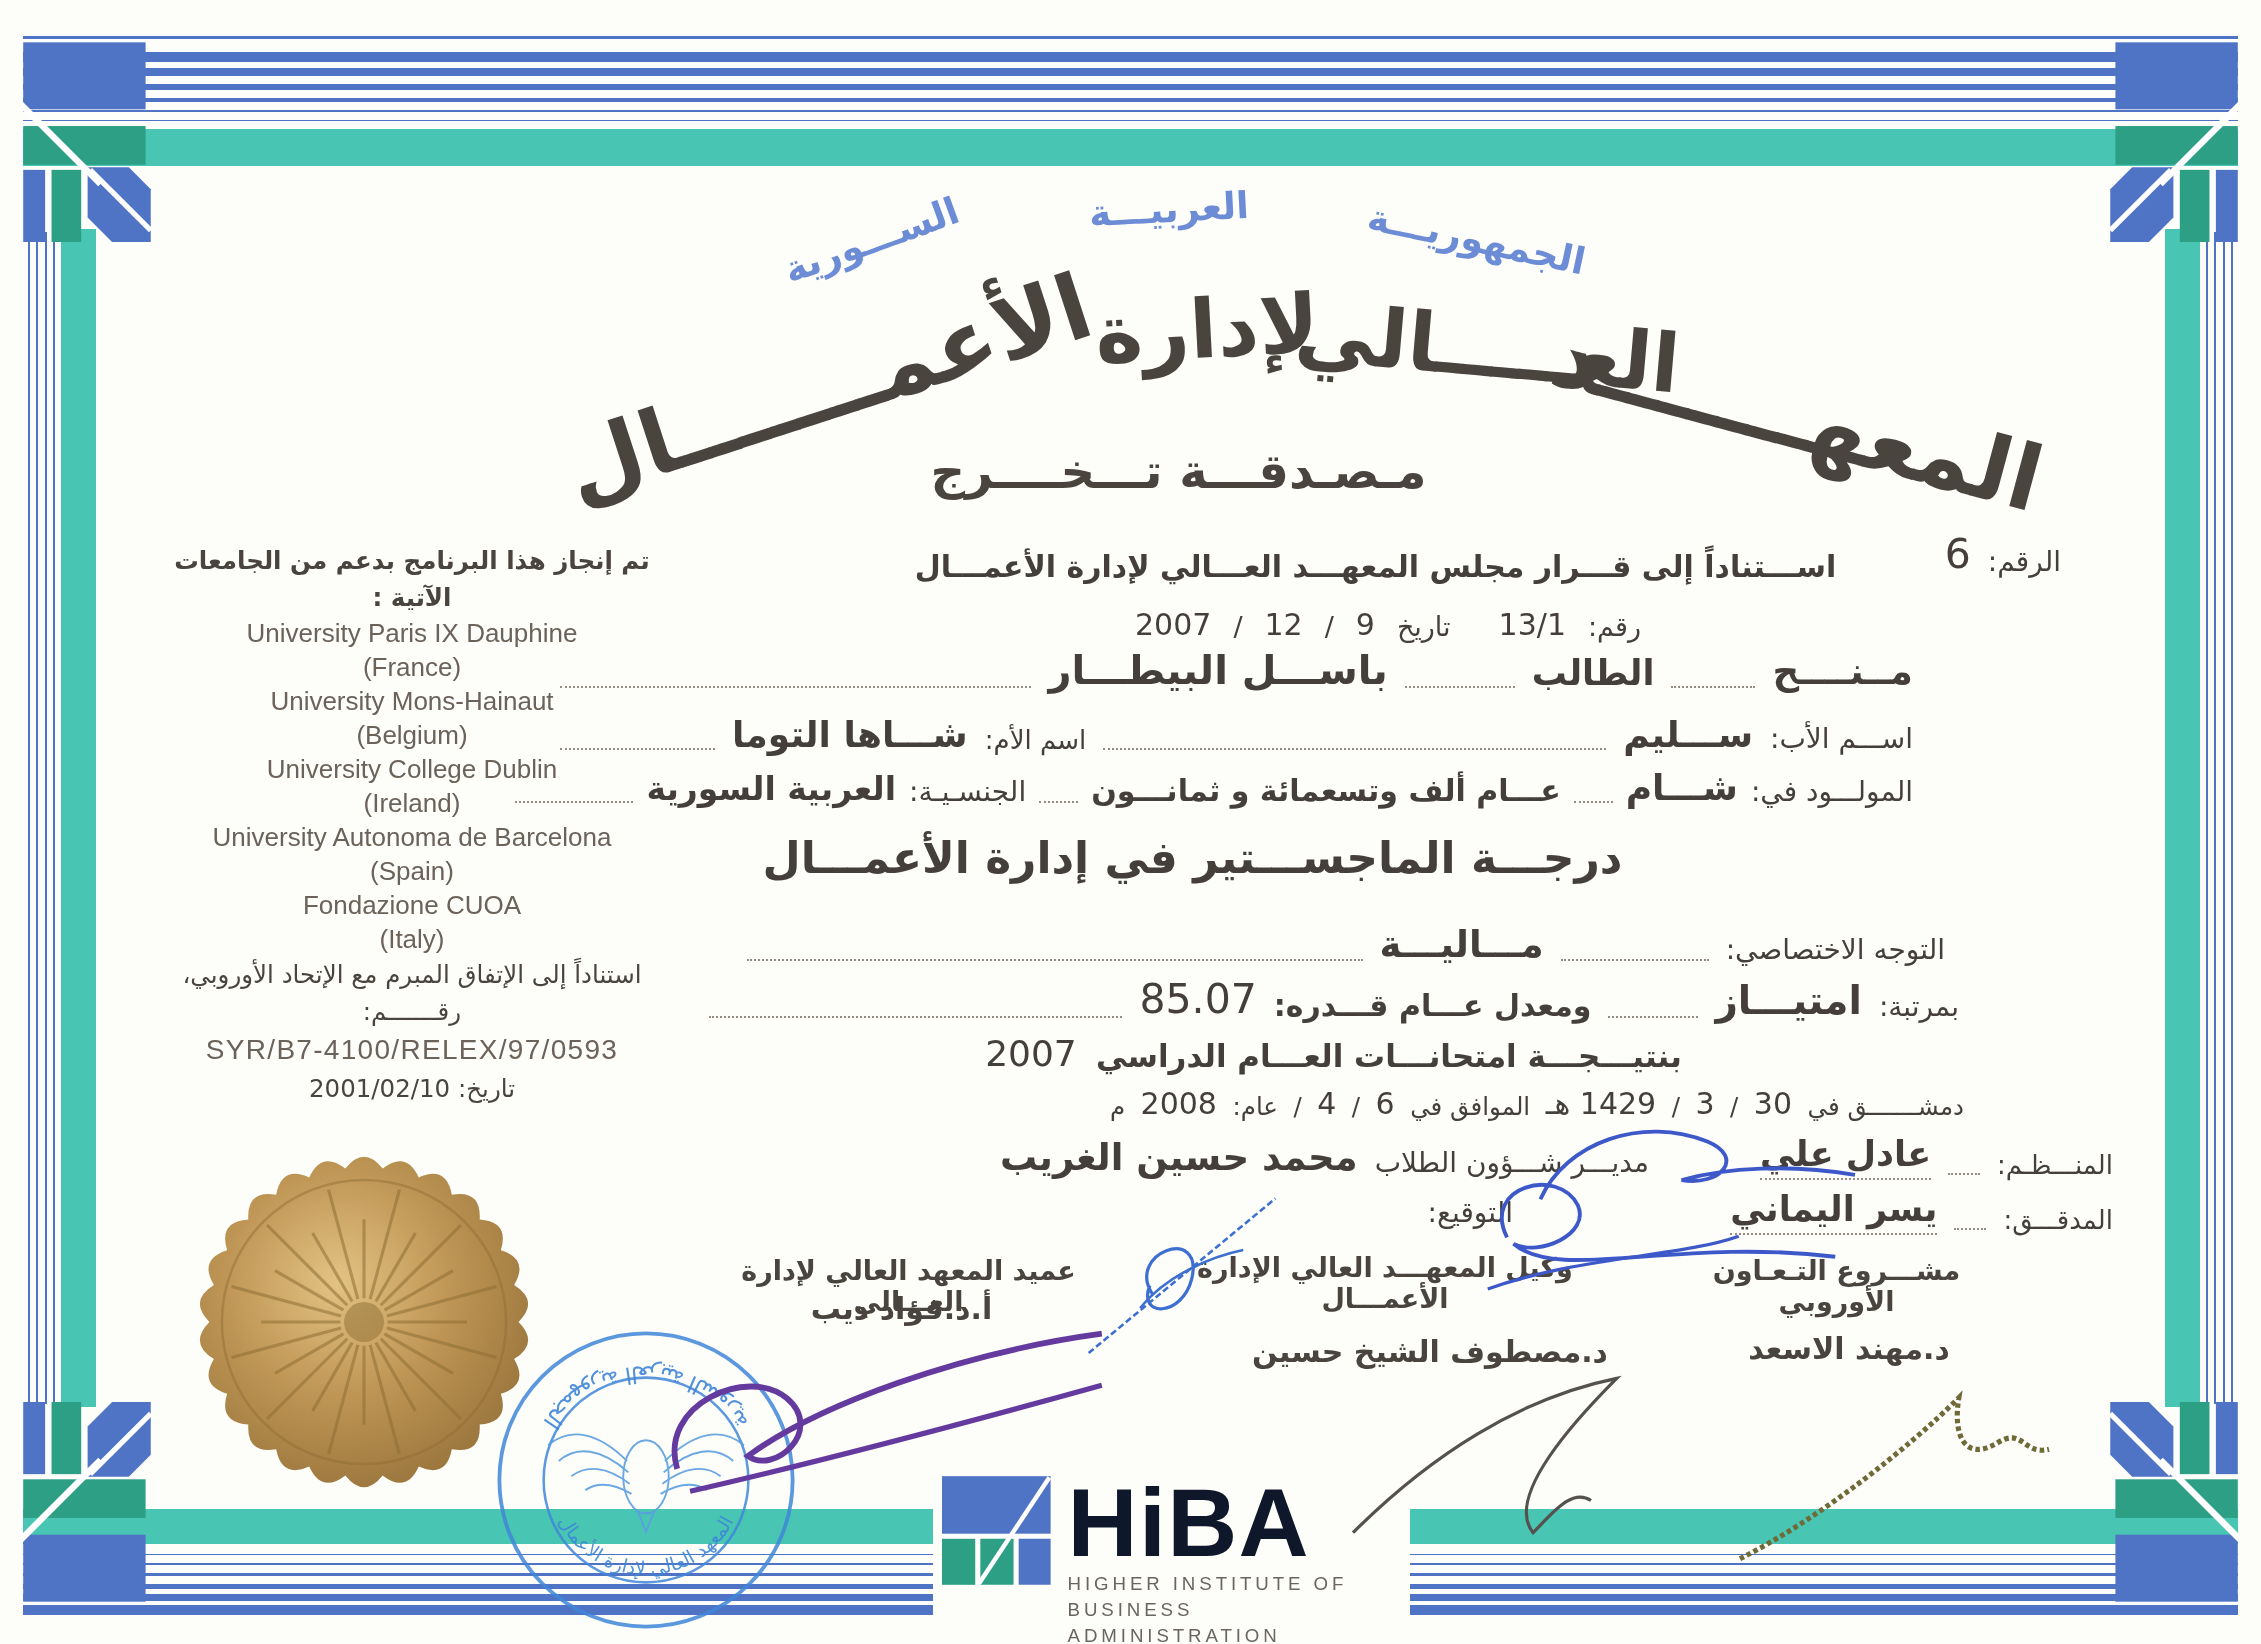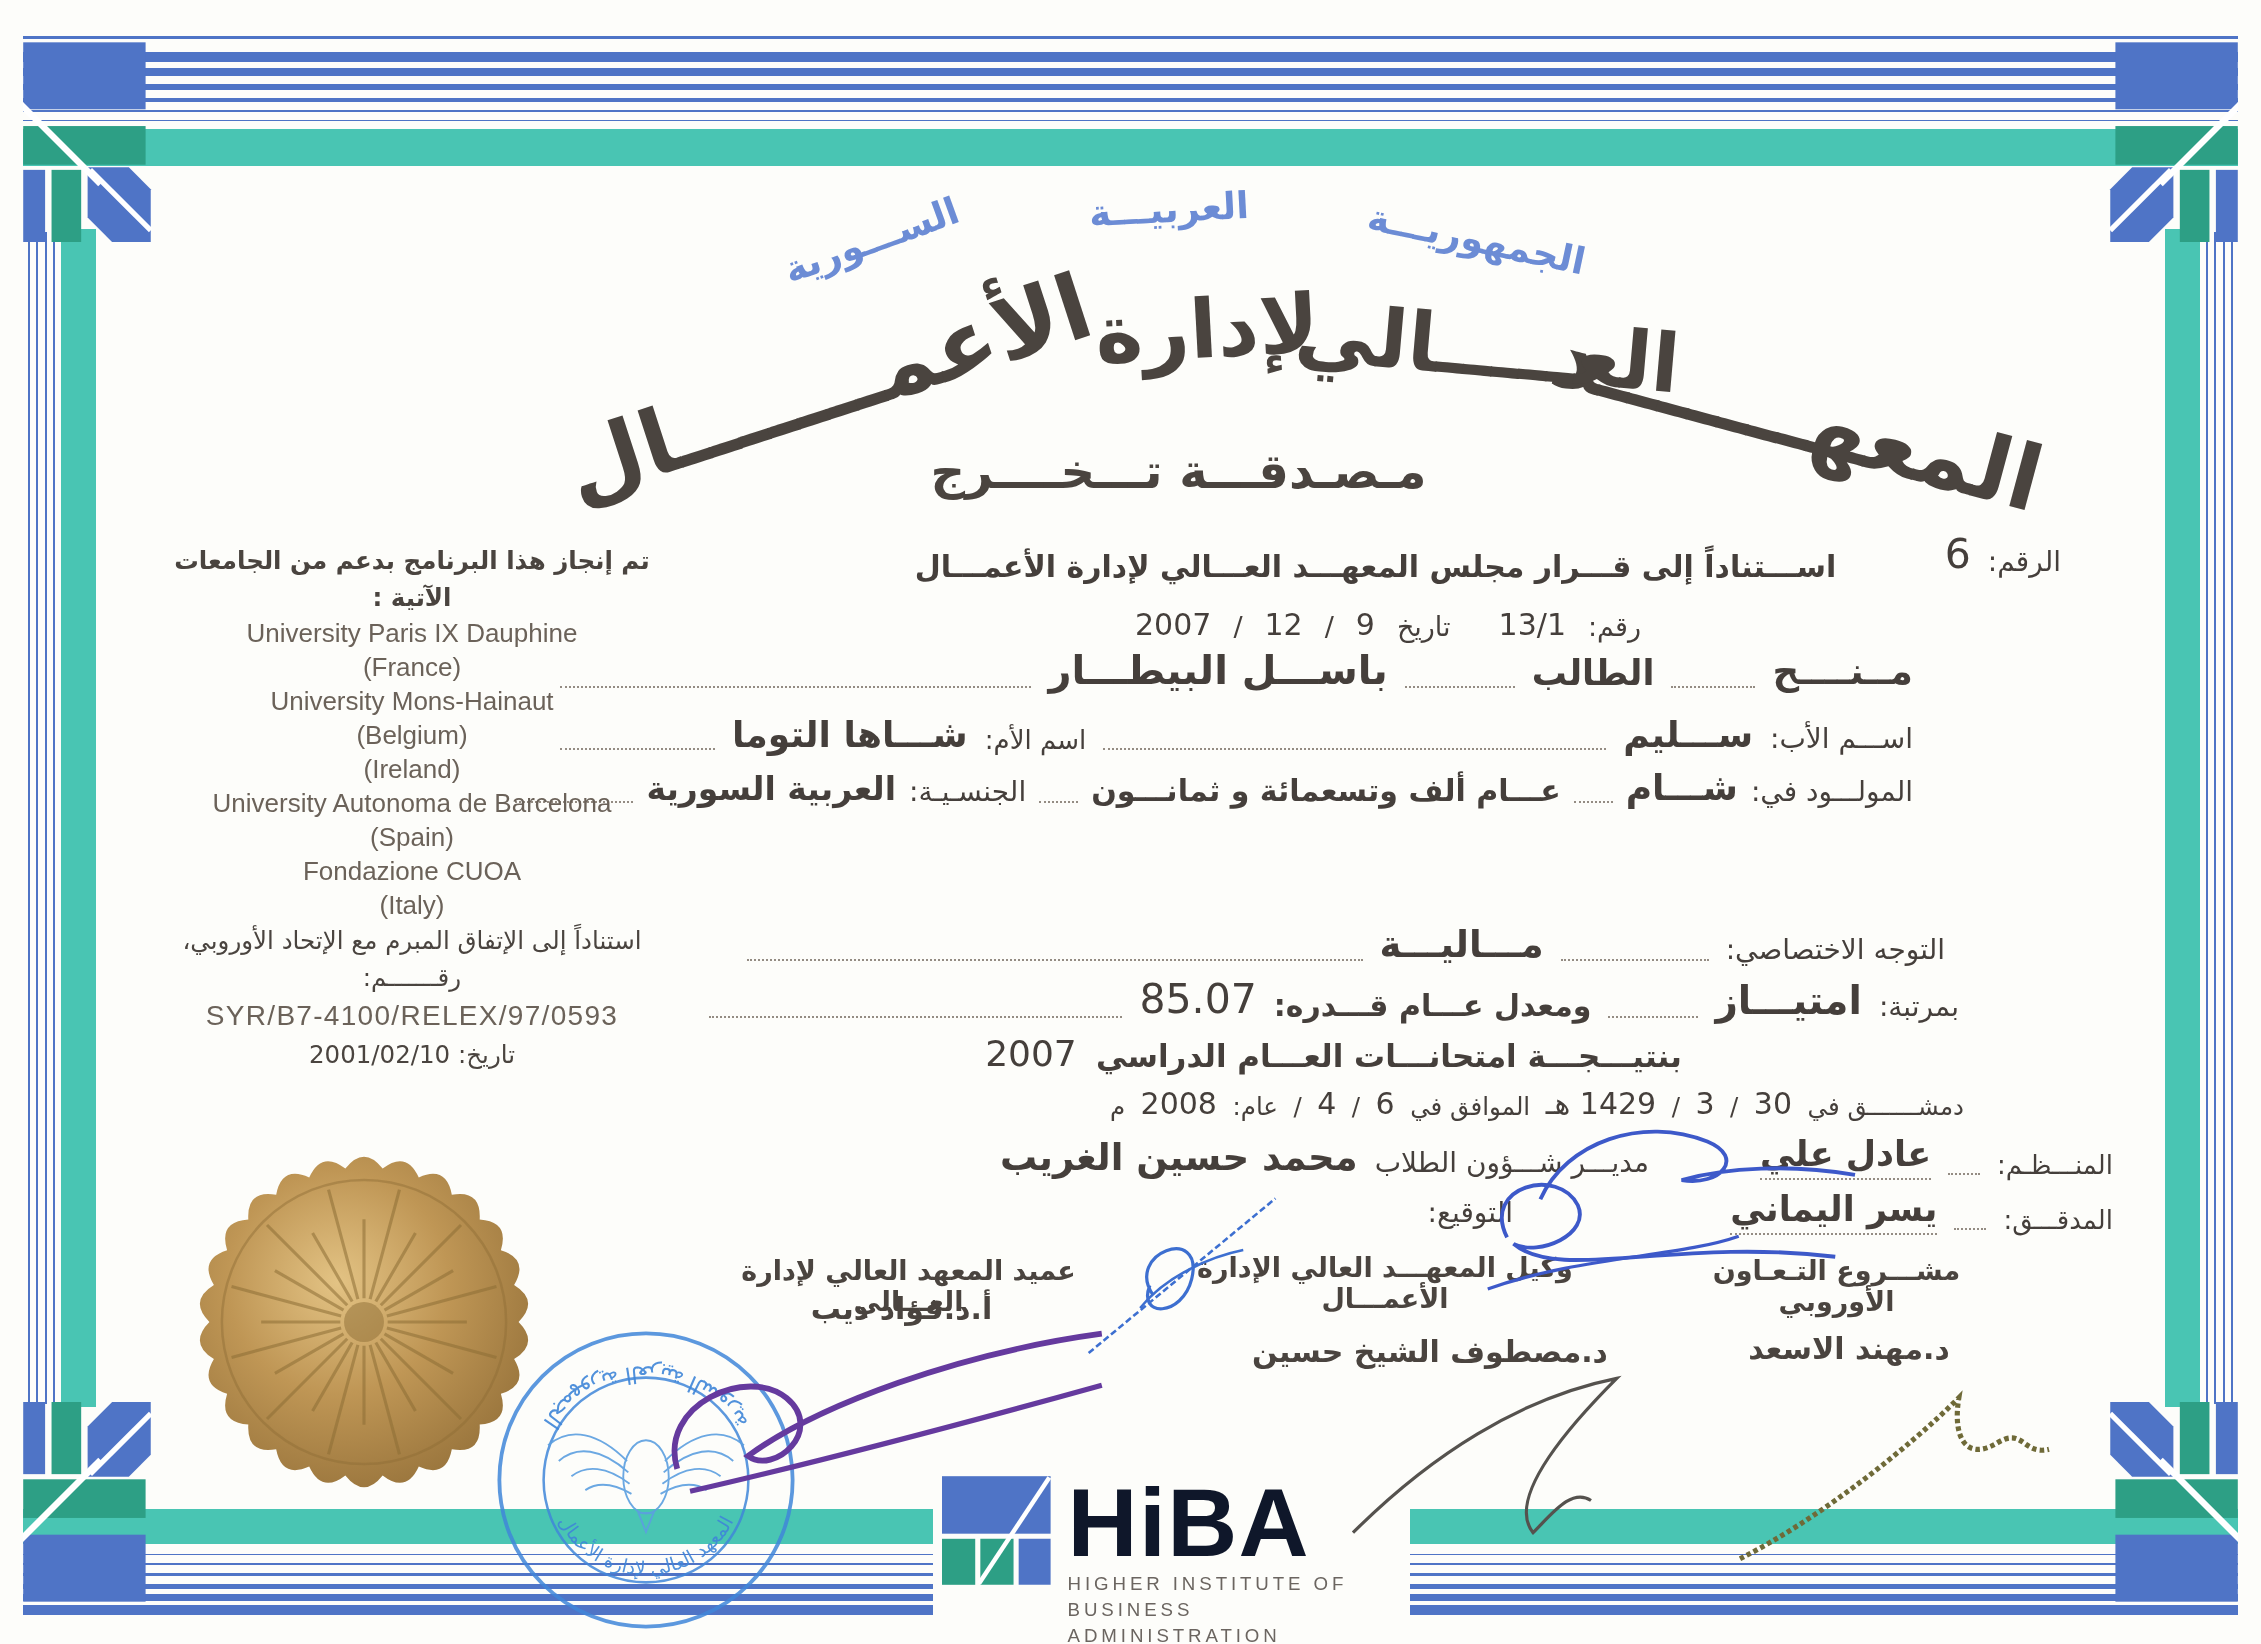--- a/index.html
+++ b/index.html
@@ -174,20 +174,23 @@
     <span class="lbl">المولـــود في:</span>
     <span class="val">شـــام</span>
     <span class="dots" style="flex:0 0 39px;"></span>
     <span style="font-size:30px;font-weight:bold;">عـــام ألف وتسعمائة و ثمانـــون</span>
     <span class="dots" style="flex:0 0 39px;"></span>
     <span class="lbl">الجنسـيـة:</span>
     <span class="val" style="font-size:33px;">العربية السورية</span>
     <span class="dots grow"></span>
   </div>
 
+  <div class="row center" style="left:664px;top:832px;width:1057px;font-size:44px;font-weight:bold;">
+    <span>درجـــة الماجســـتير في إدارة الأعمـــال</span>
+  </div>
 
   <div class="row" style="left:747px;top:923px;width:1198px;">
     <span class="lbl">التوجه الاختصاصي:</span>
     <span class="dots" style="flex:0 0 148px;"></span>
     <span class="val" style="font-size:37px;">مـــاليـــة</span>
     <span class="dots grow"></span>
   </div>
 
   <div class="row" style="left:709px;top:975px;width:1250px;">
     <span class="lbl">بمرتبة:</span>
@@ -246,20 +249,21 @@
   <div class="name-blk" style="left:734px;top:1291px;width:335px;">أ.د.فؤاد ديب</div>
   <div class="name-blk" style="left:1224px;top:1334px;width:412px;">د.مصطوف الشيخ حسين</div>
   <div class="name-blk" style="left:1701px;top:1331px;width:296px;">د.مهند الاسعد</div>
 
   <div class="left-panel">
     <div class="lp-ar" style="font-weight:bold;">تم إنجاز هذا البرنامج بدعم من الجامعات الآتية :</div>
     <div class="lp-uni">University Paris IX Dauphine</div>
     <div class="lp-uni">(France)</div>
     <div class="lp-uni">University Mons-Hainaut</div>
     <div class="lp-uni">(Belgium)</div>
+    <div class="lp-uni">University College Dublin</div>
     <div class="lp-uni">(Ireland)</div>
     <div class="lp-uni">University Autonoma de Barcelona</div>
     <div class="lp-uni">(Spain)</div>
     <div class="lp-uni">Fondazione CUOA</div>
     <div class="lp-uni">(Italy)</div>
     <div class="lp-ar">استناداً إلى الإتفاق المبرم مع الإتحاد الأوروبي،</div>
     <div class="lp-ar">رقـــــــم:</div>
     <div class="lp-ref">SYR/B7-4100/RELEX/97/0593</div>
     <div class="lp-ar">
       <span>تاريخ:</span>

